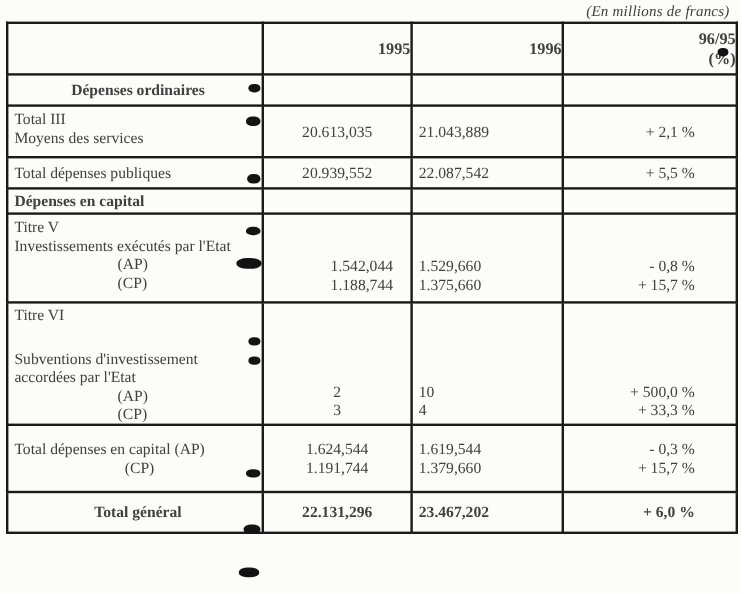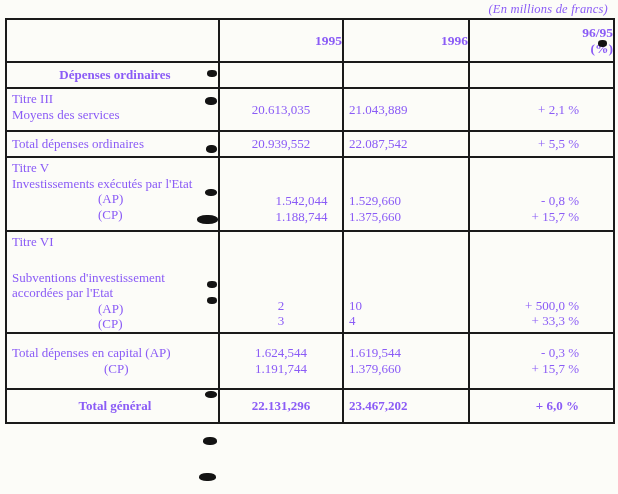--- a/index.html
+++ b/index.html
@@ -4,21 +4,21 @@
 <style>
   * { box-sizing: border-box; margin: 0; padding: 0; }
   html, body { background: #ffffff; }
   body { font-family: "Liberation Serif", serif; }
 
   .page {
     position: relative;
     width: 618px;
     height: 494px;
     background: #fcfcf8;
-    color: #8b5cf6;
+    color: #404040;
     overflow: hidden;
     font-family: Liberation Serif, serif;
   }
 
   .unit-note {
     position: absolute;
     top: 2px;
     right: 10px;
     font-style: italic;
     font-size: 12.5px;
@@ -107,36 +107,42 @@
 
       <tr class="h-s1">
         <td class="lbl b center">Dépenses ordinaires</td>
         <td></td>
         <td></td>
         <td></td>
       </tr>
 
       <tr class="h-t3">
         <td class="lbl top">
-          <div class="ln">Titre III</div>
+          <div class="ln">Total III</div>
           <div class="ln">Moyens des services</div>
         </td>
         <td class="v1995">20.613,035</td>
         <td class="v1996">21.043,889</td>
         <td class="ratio">+ 2,1 %</td>
       </tr>
 
 
       <tr class="h-tot1">
-        <td class="lbl">Total dépenses ordinaires</td>
+        <td class="lbl">Total dépenses publiques</td>
         <td class="v1995">20.939,552</td>
         <td class="v1996">22.087,542</td>
         <td class="ratio">+ 5,5 %</td>
       </tr>
 
+      <tr class="h-s2">
+        <td class="lbl b">Dépenses en capital</td>
+        <td></td>
+        <td></td>
+        <td></td>
+      </tr>
 
       <tr class="h-t5">
         <td class="lbl top">
           <div class="ln">Titre V</div>
           <div class="ln">Investissements exécutés par l'Etat</div>
           <div class="ln indent">(AP)</div>
           <div class="ln indent">(CP)</div>
         </td>
         <td class="v1995 bottom pb">
           <div class="ln">1.542,044</div>

